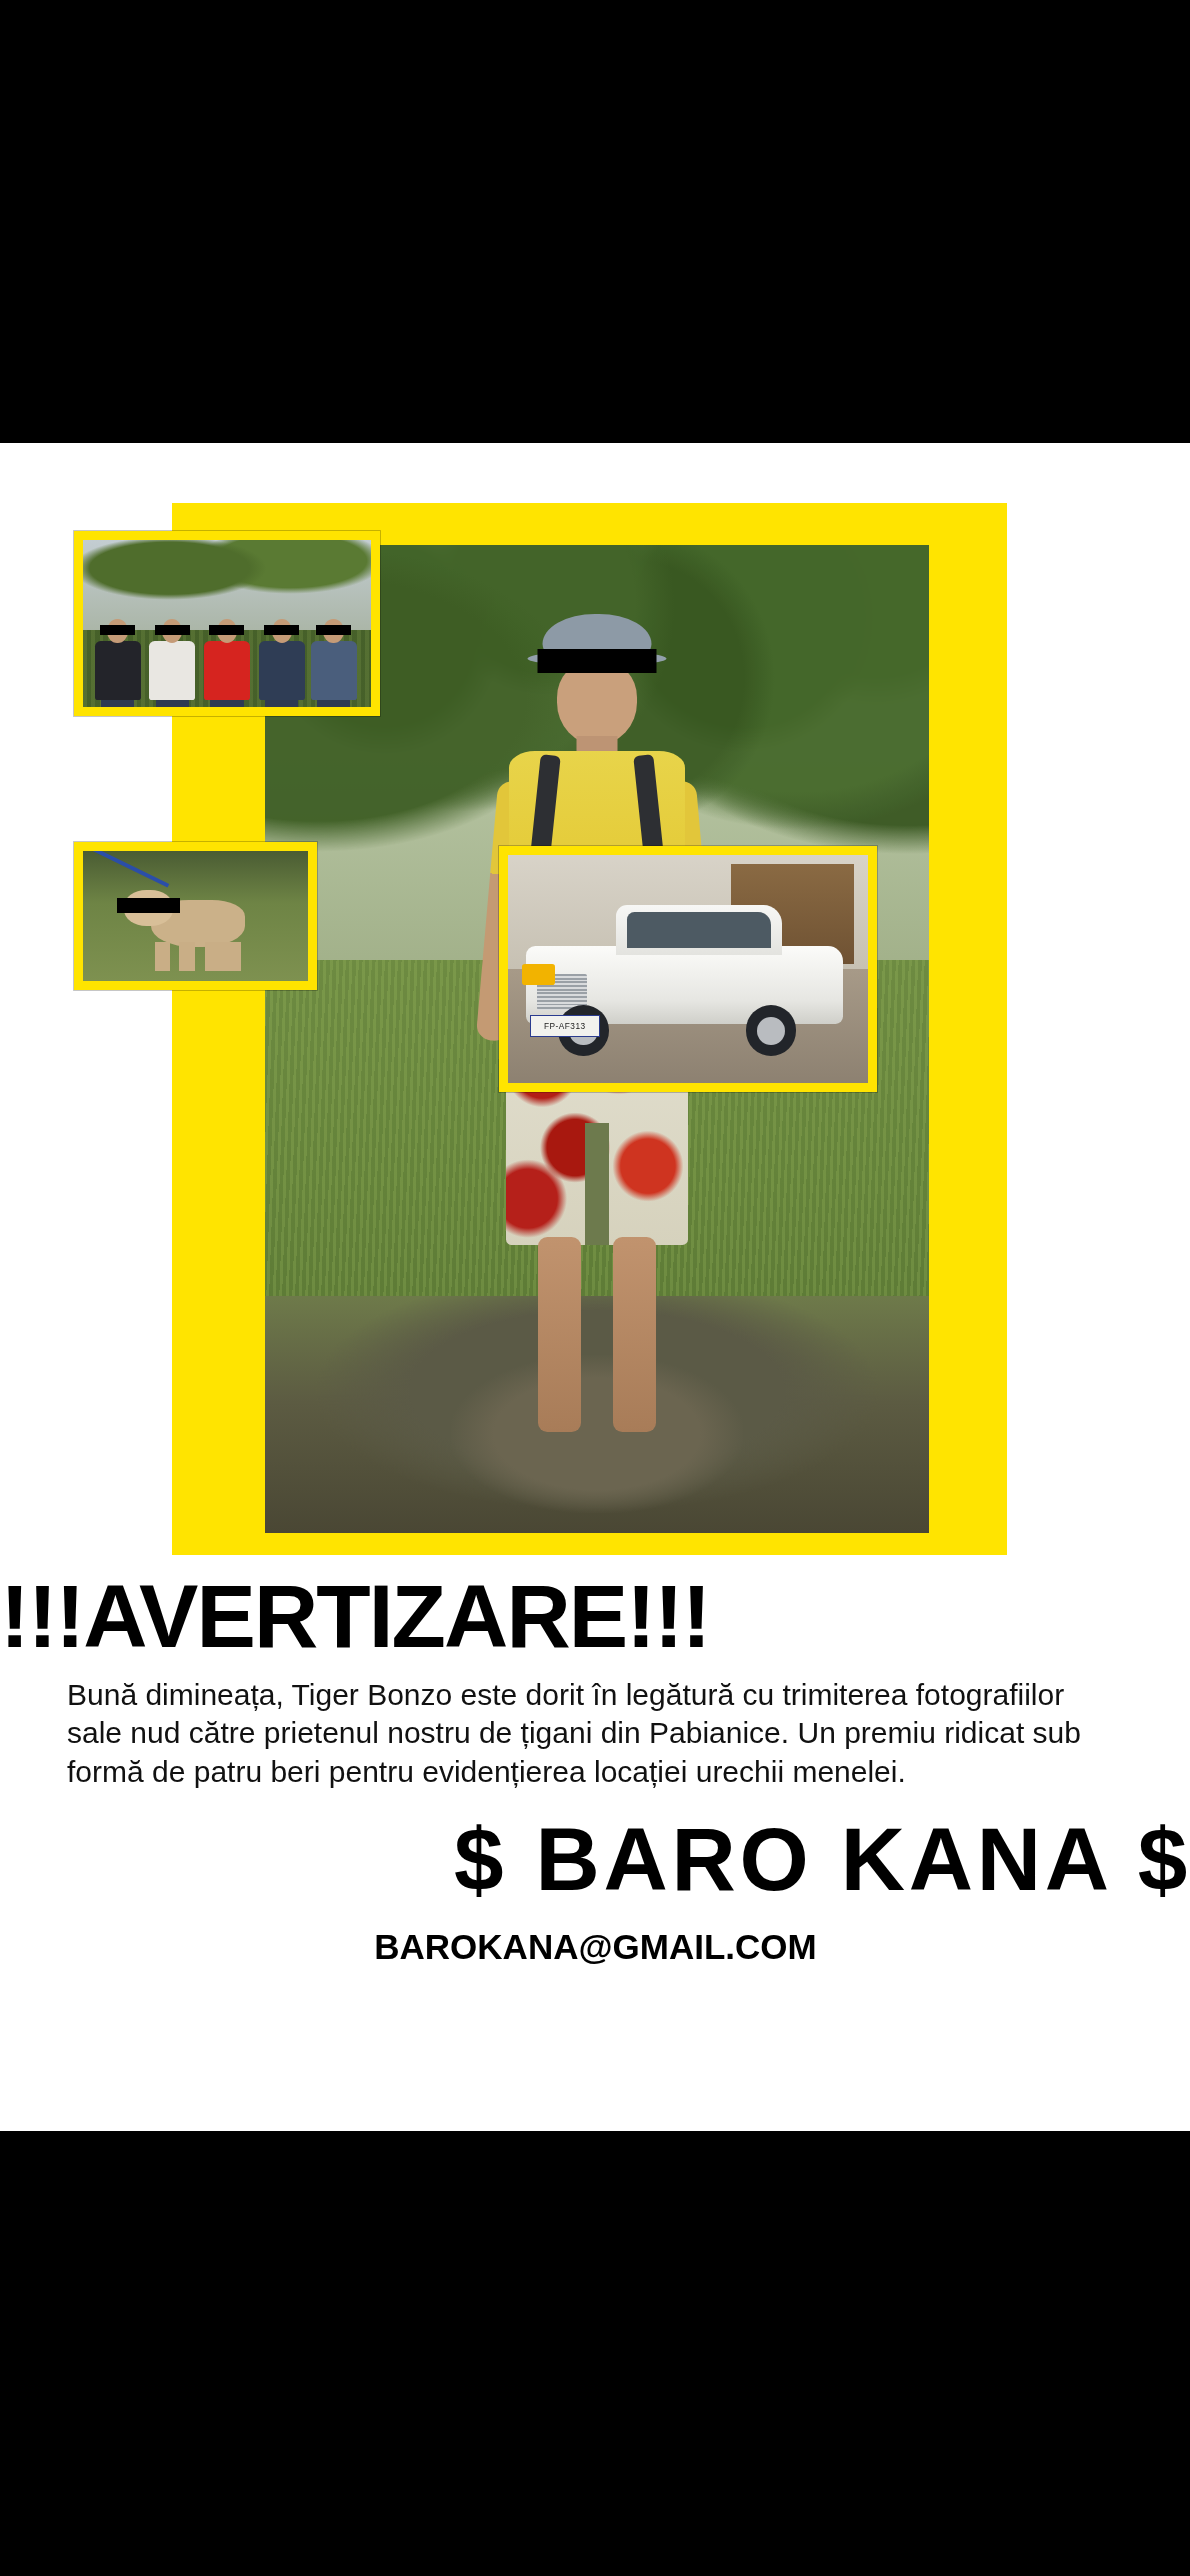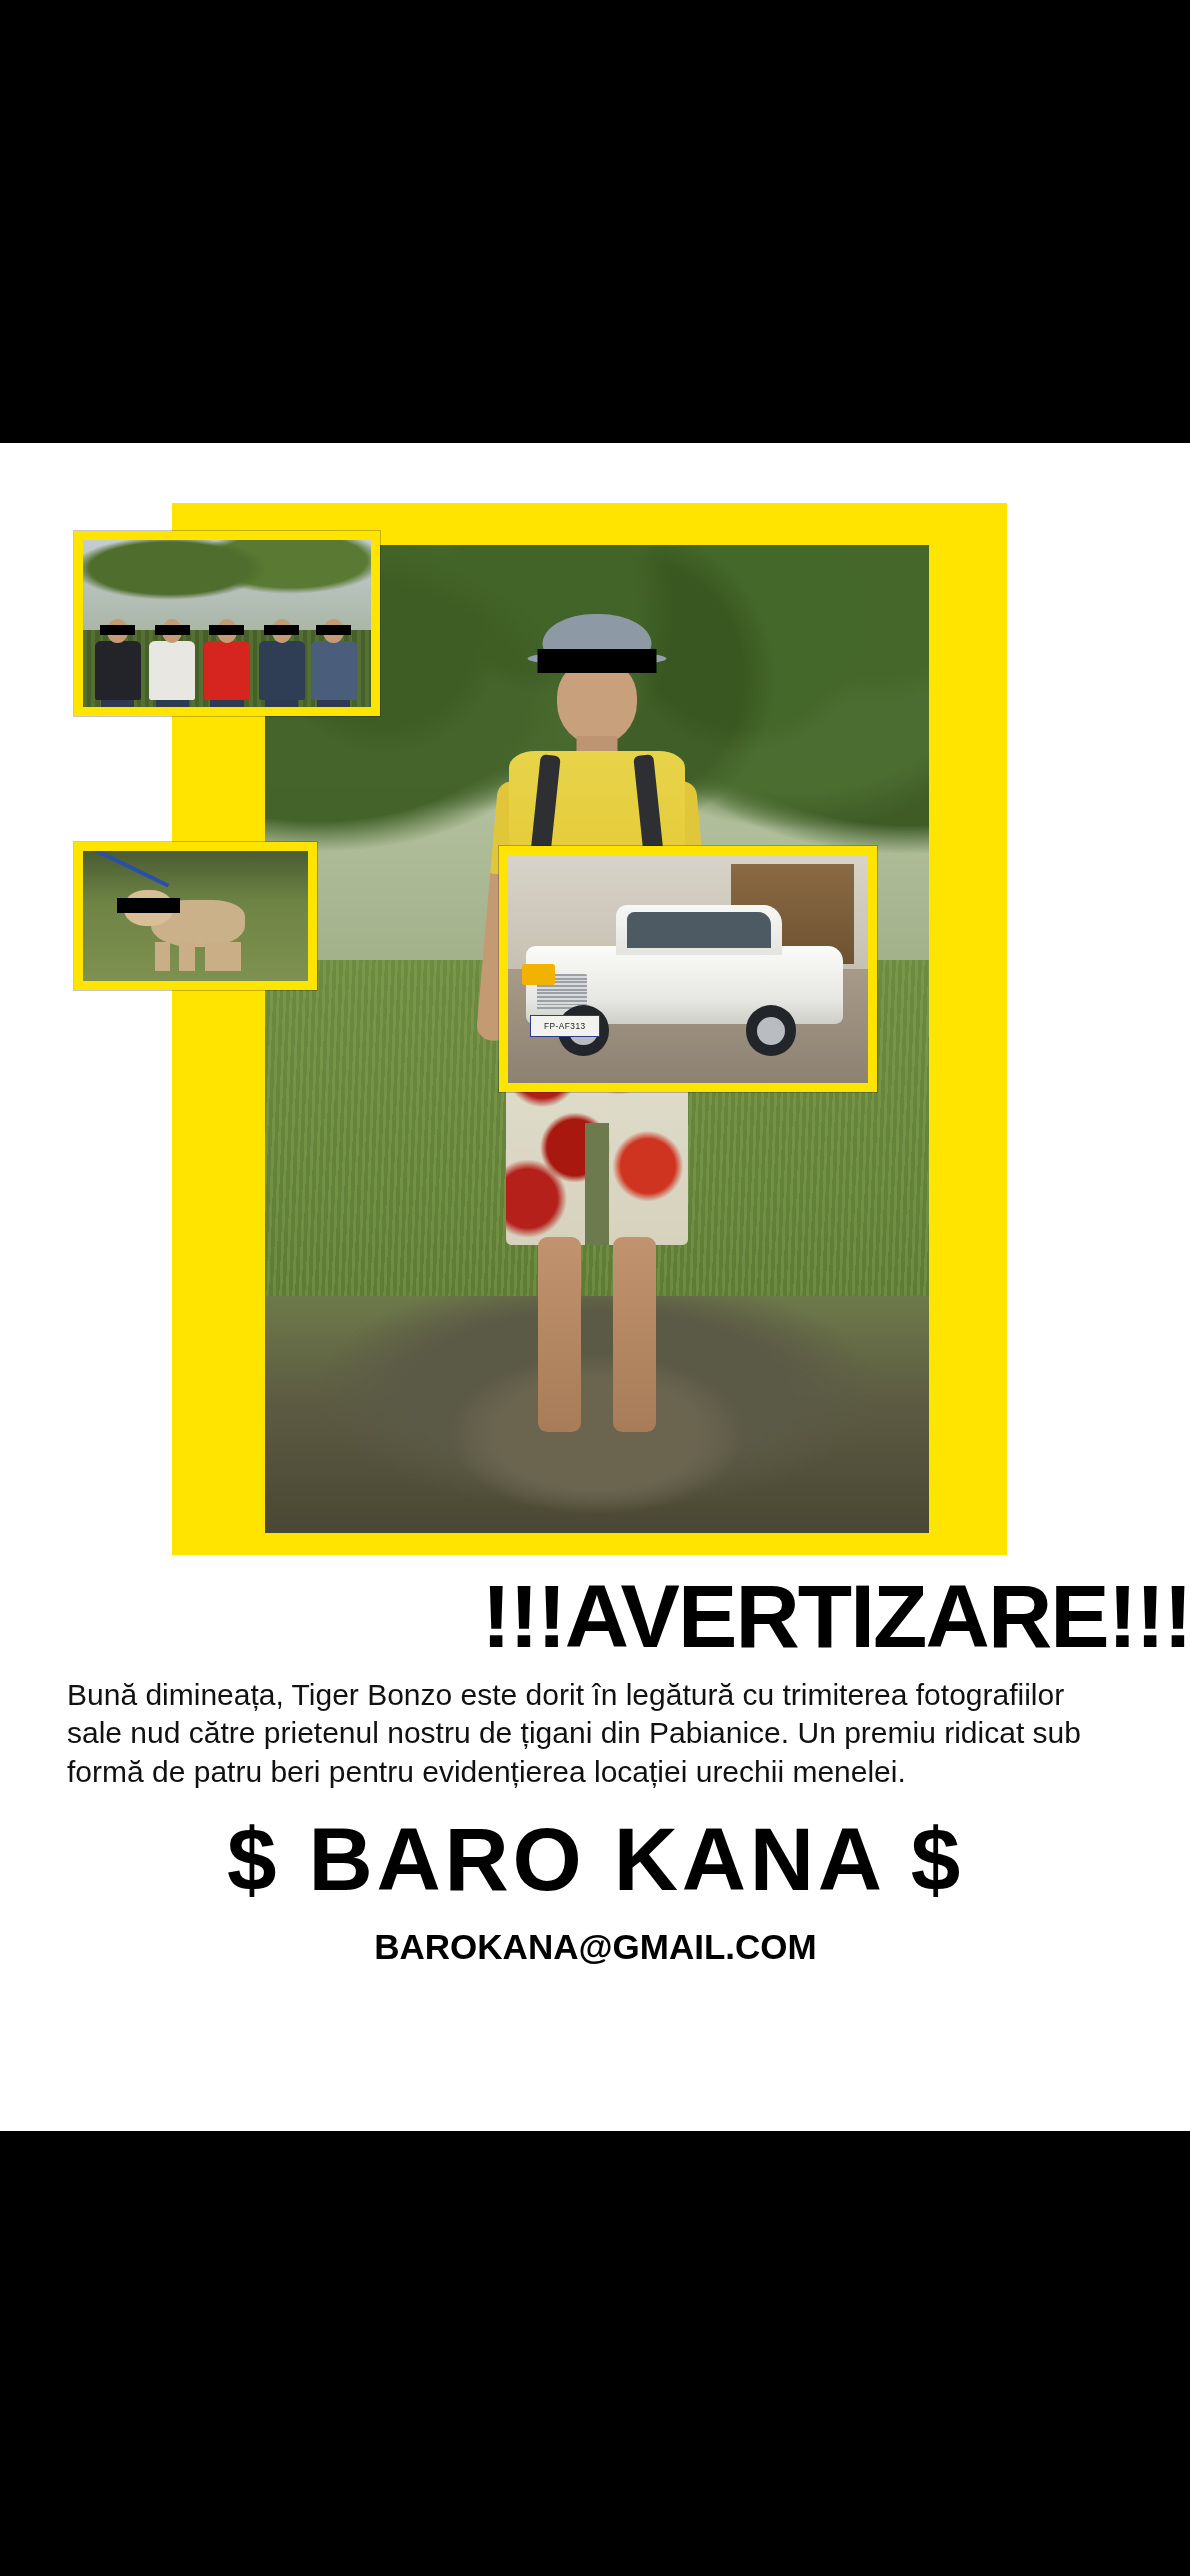--- a/index.html
+++ b/index.html
@@ -330,41 +330,41 @@
   .car-grille {
     position: absolute; left: 8%; top: 52%;
     width: 14%; height: 16%;
     background: repeating-linear-gradient(180deg,#9aa0a6 0 1.9px, #d9dbdd 1.9px 3.7px);
     border-radius: 1.9px;
   }
   
   .headline {
     position: absolute;
     left: 0; top: 1129px; width: 100%;
-    text-align: right;
+    text-align: left;
     font-size: 89px;
     line-height: 1;
     font-weight: bold;
     letter-spacing: -1.9px;
     color: #000;
     font-family: "Liberation Sans", sans-serif;
   }
   .body-text {
     position: absolute;
     left: 67px; top: 1233px; width: 1057px;
     font-size: 30px;
     line-height: 1.28;
     color: #111;
     text-align: left;
     font-family: "Liberation Sans", sans-serif;
   }
   .baro {
     position: absolute;
     left: 0; top: 1372px; width: 100%;
-    text-align: center;
+    text-align: right;
     font-size: 89px;
     line-height: 1;
     font-weight: bold;
     letter-spacing: 3.7px;
     color: #000;
     font-family: "Liberation Sans", sans-serif;
   }
   .email {
     position: absolute;
     left: 0; top: 1484px; width: 100%;

